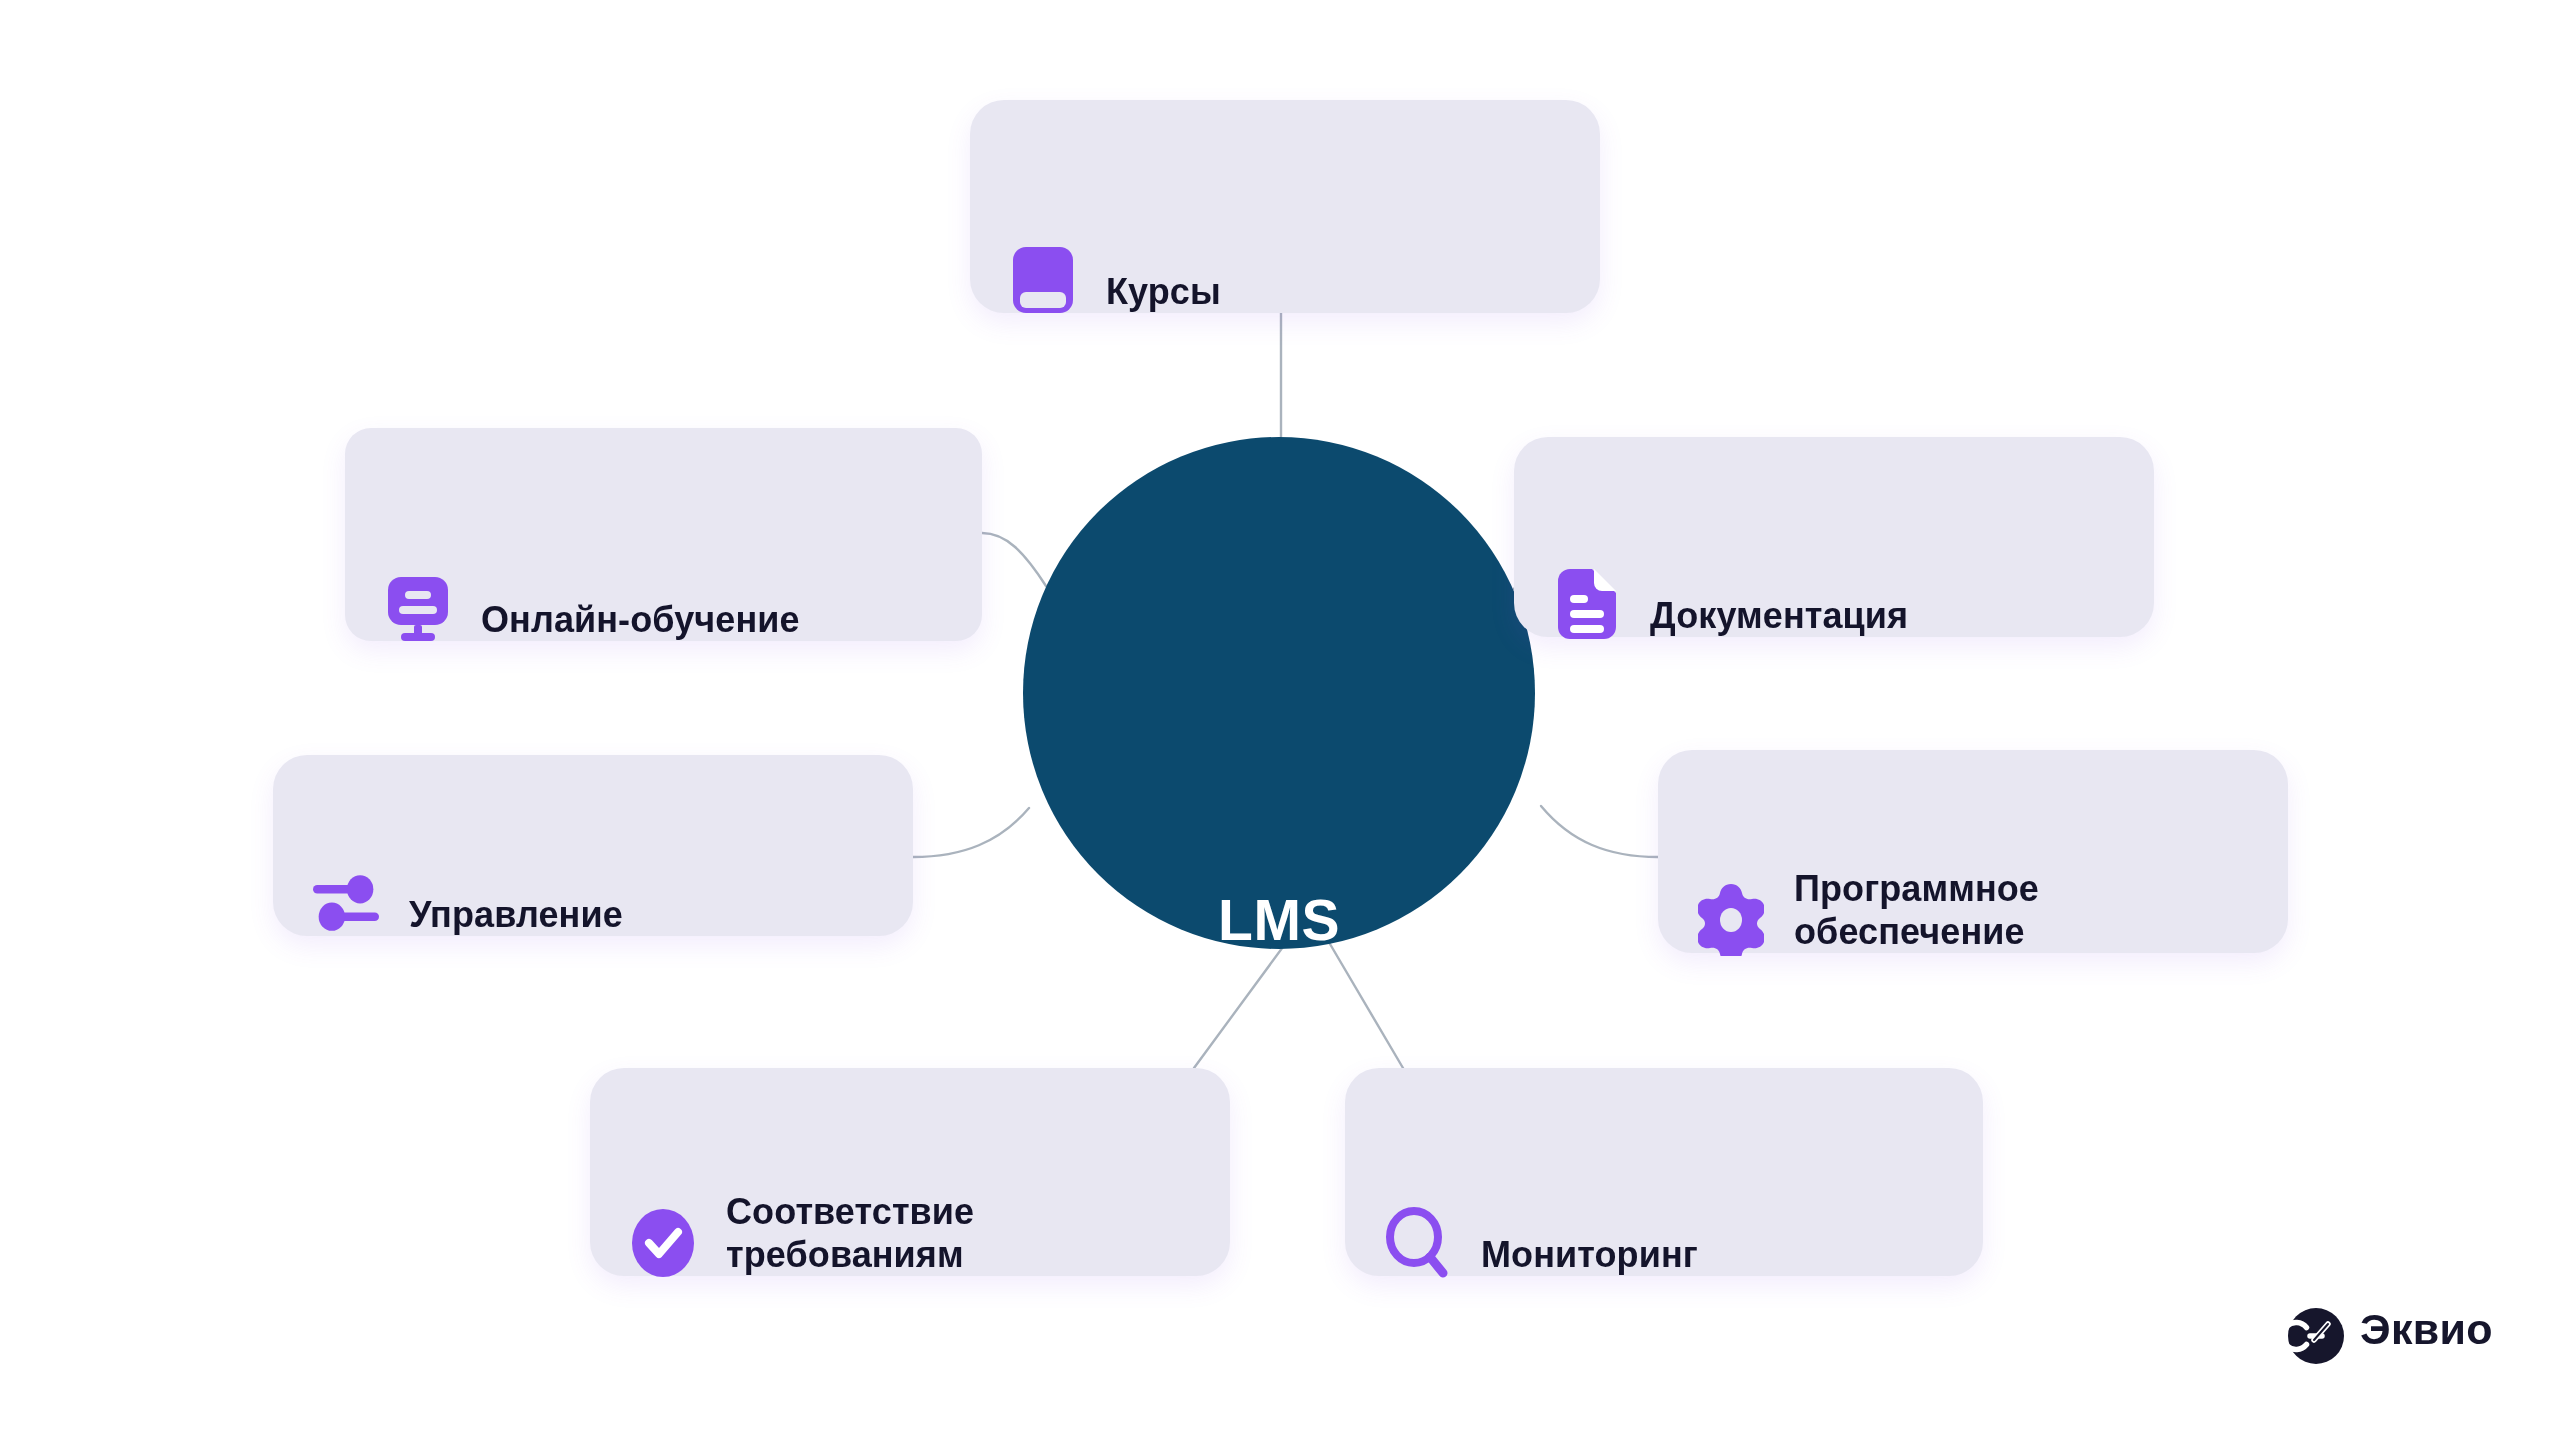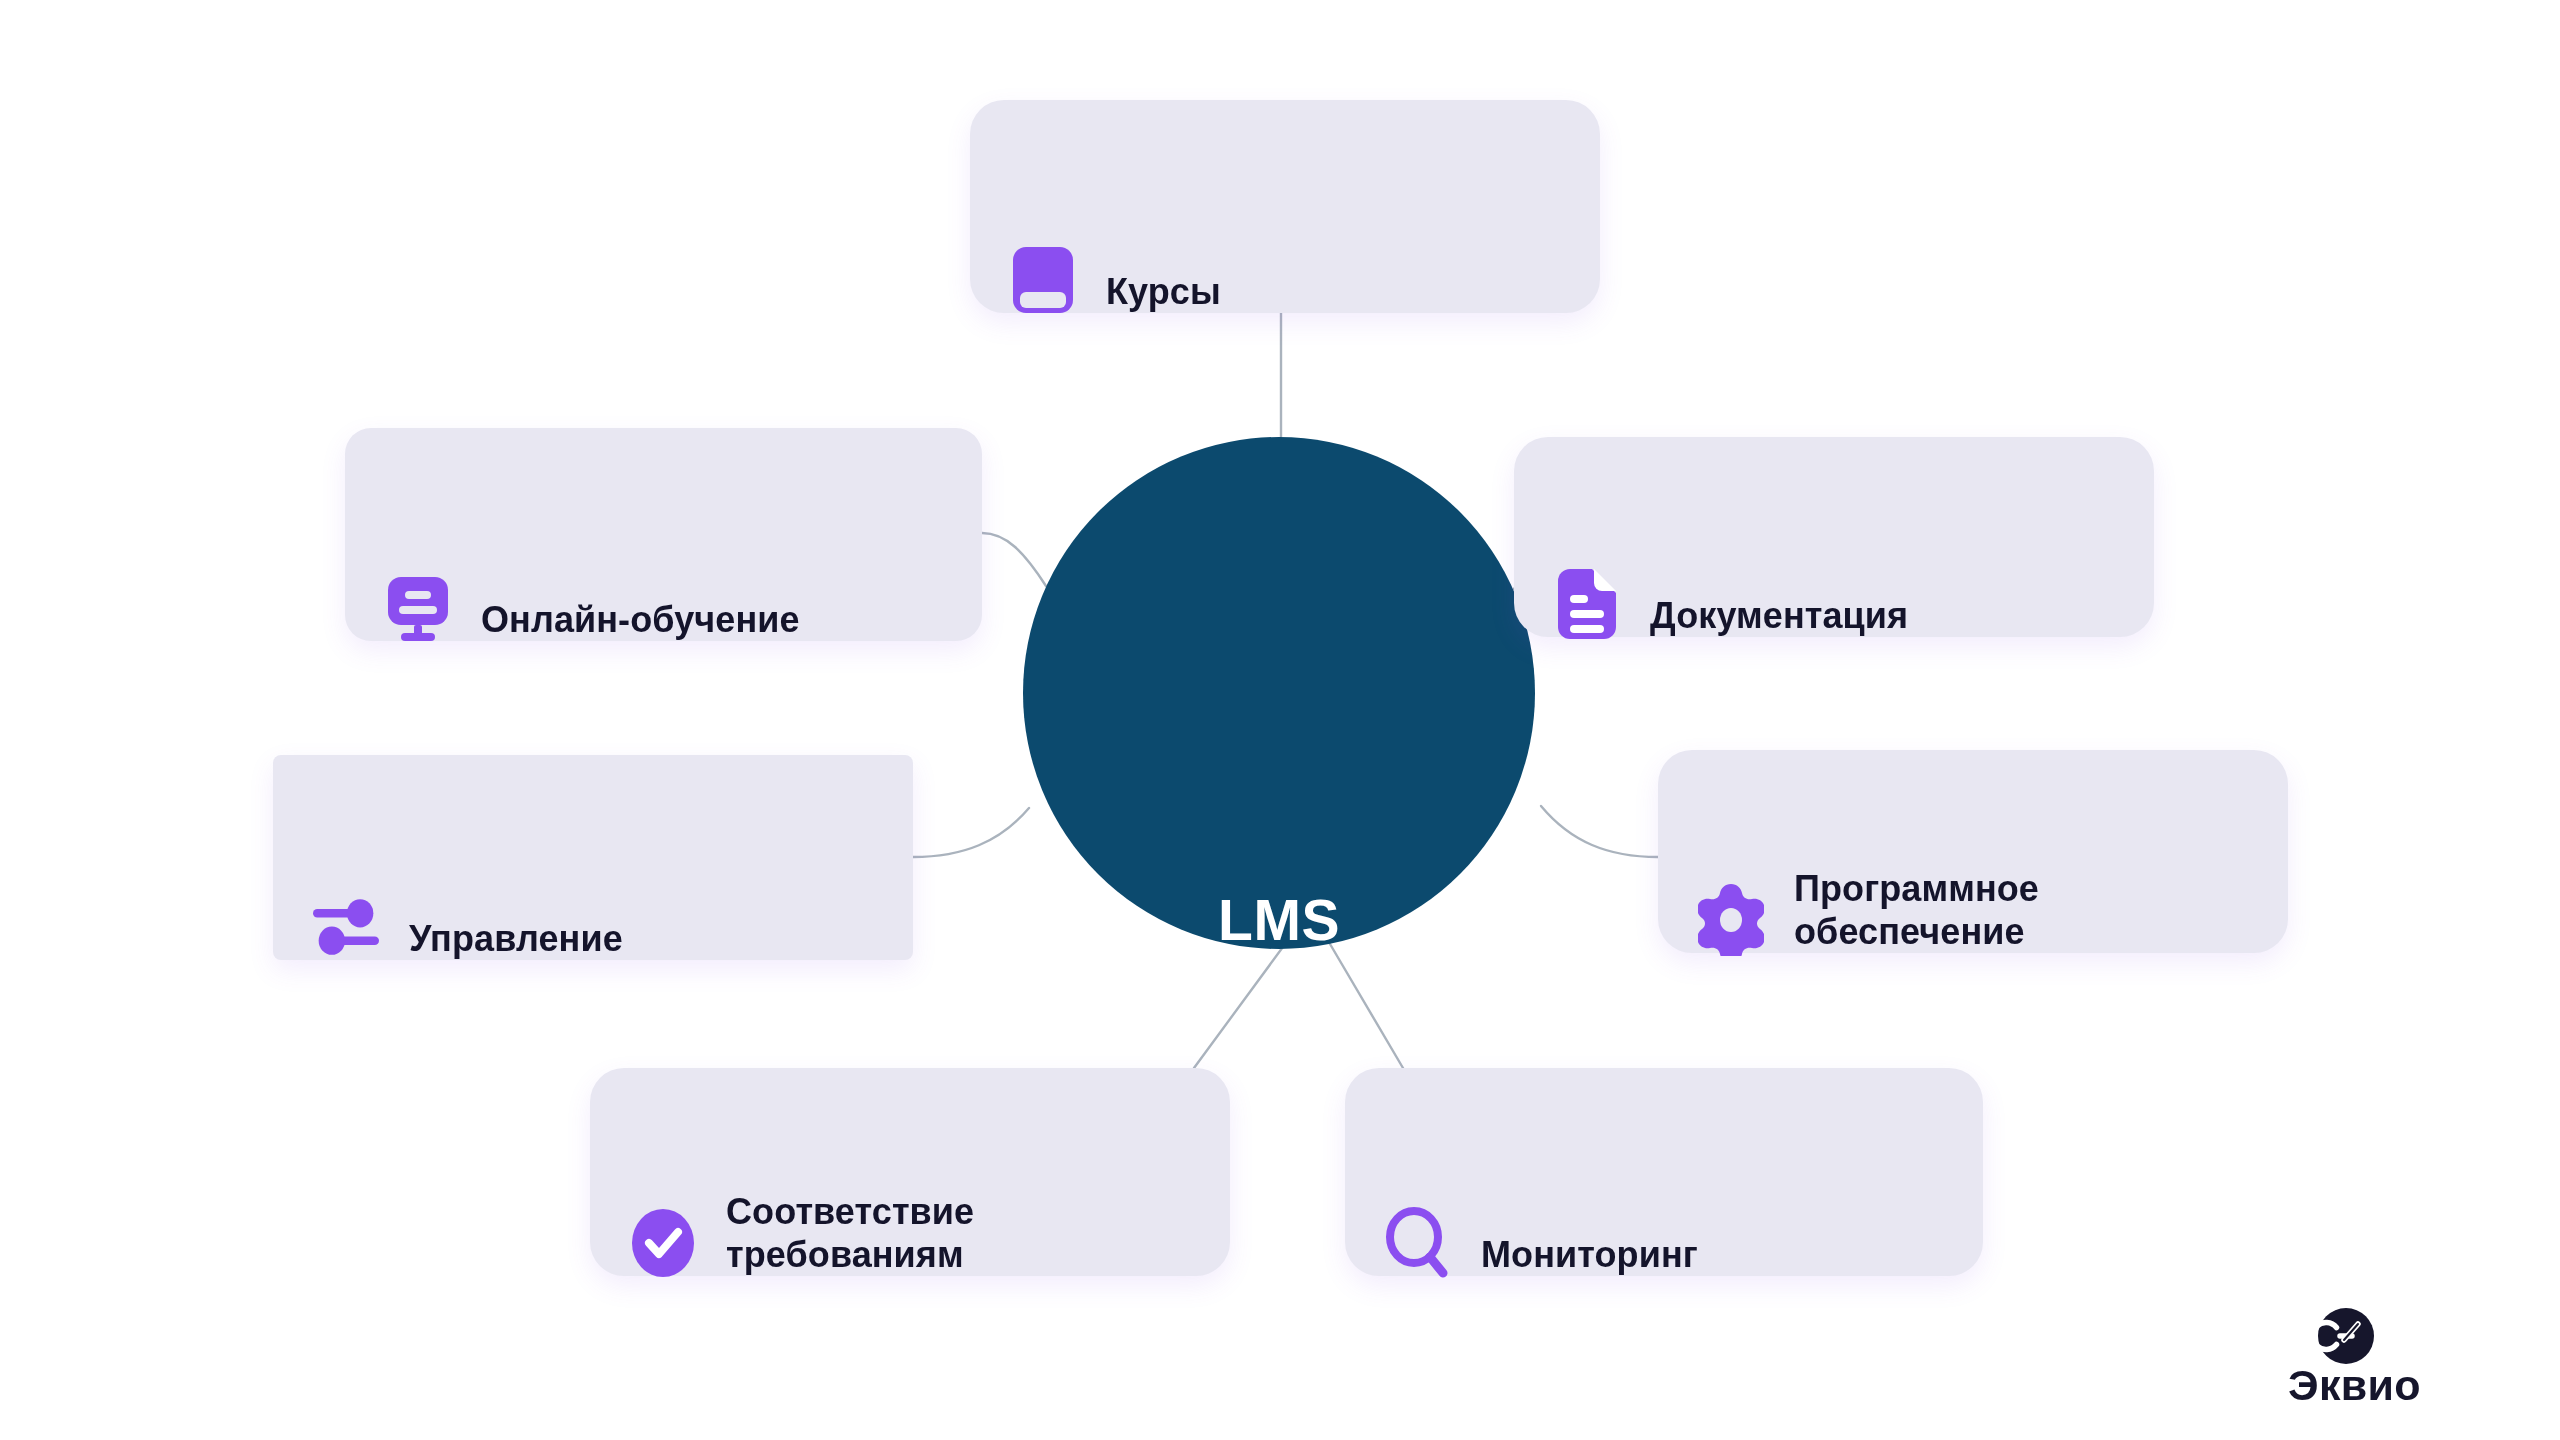--- a/index.html
+++ b/index.html
@@ -78,33 +78,31 @@
     font-weight: bold;
     line-height: 1.18;
     letter-spacing: 0.1px;
     white-space: pre-line;
   }
 
   
   #node-courses        { left: 970px;  top: 100px;  width: 630px; height: 213px; }
   #node-online         { left: 345px;  top: 428px;  width: 637px; height: 213px; border-radius: 26px; }
   #node-docs           { left: 1514px; top: 437px;  width: 640px; height: 200px; }
-  #node-management     { left: 273px;  top: 755px;  width: 640px; height: 205px; border-radius: 8px; }
+  #node-management     { left: 273px;  top: 755px;  width: 640px; height: 181px; }
   #node-software       { left: 1658px; top: 750px;  width: 630px; height: 203px; }
   #node-compliance     { left: 590px;  top: 1068px; width: 640px; height: 208px; }
   #node-monitoring     { left: 1345px; top: 1068px; width: 638px; height: 208px; }
 
   
   .logo {
     position: absolute;
     left: 2288px;
     top: 1308px;
     display: flex;
-    align-items: center;
-    flex-direction: column;
   }
   .logo-mark {
     width: 56px;
     height: 56px;
     margin-right: 16px;
   }
   .logo-text {
     color: #16162c;
     font-size: 43px;
     font-weight: bold;

